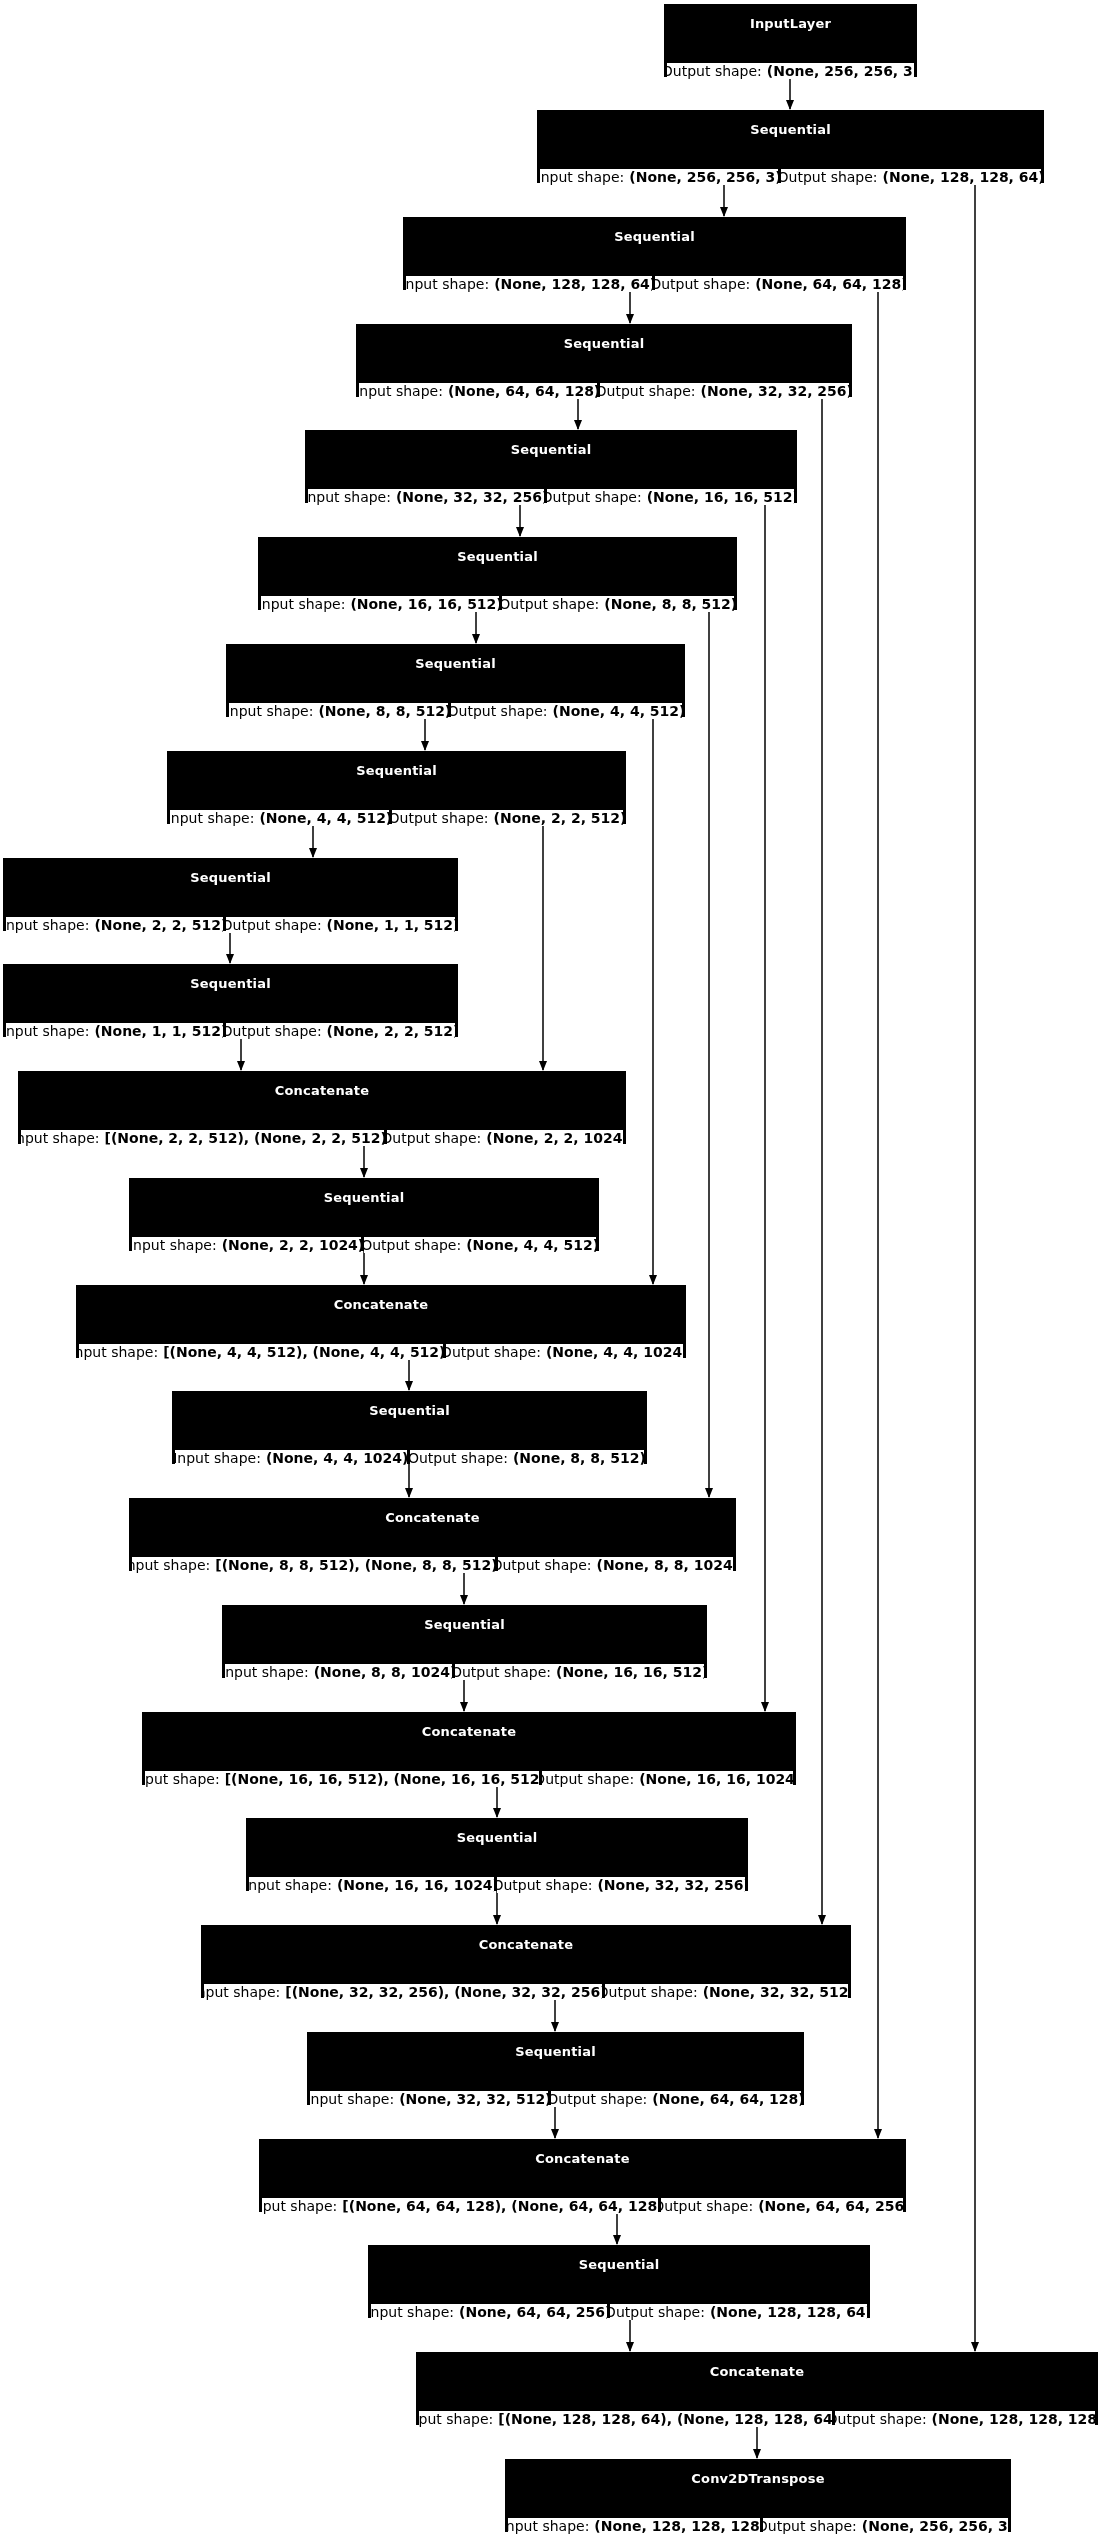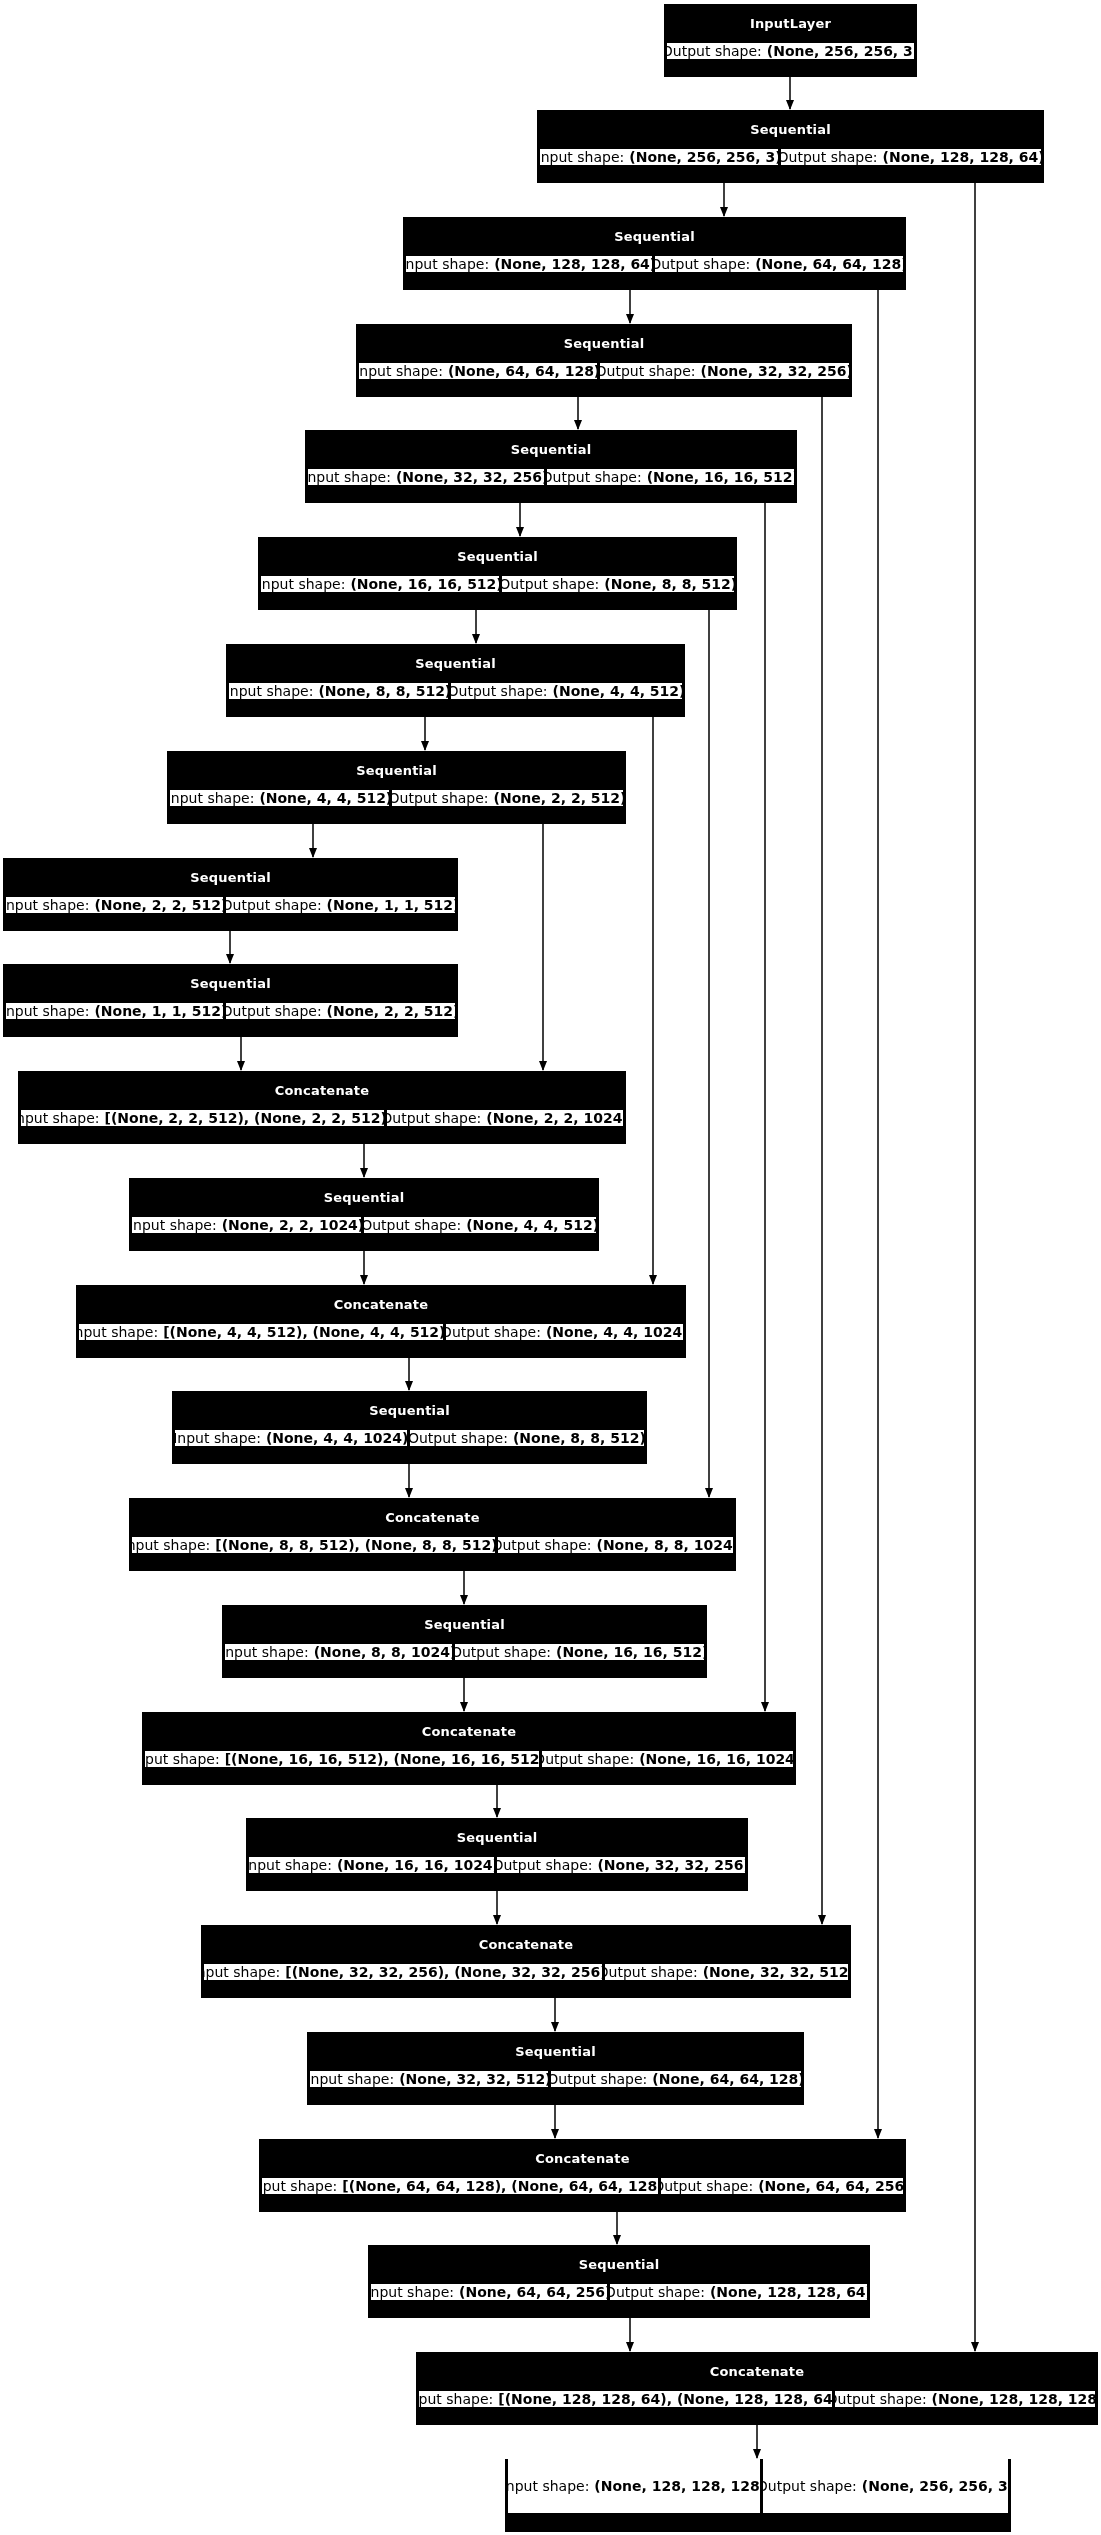--- a/index.html
+++ b/index.html
@@ -31,20 +31,21 @@
     letter-spacing:0.2px;
     white-space:nowrap;
   }
   .node .body{
     flex:1 1 auto;
     display:flex;
     flex-direction:row;
     column-gap:3px;
     padding:0 3px 19px 3px;
     box-sizing:border-box;
+    margin-top:20px;
   }
   .node .cell{
     background:#ffffff;
     color:#000000;
     flex:1 1 auto;
     display:flex;
     align-items:center;
     justify-content:center;
     white-space:nowrap;
     font-size:14px;
@@ -384,20 +385,21 @@
           <span class="lbl">Input shape:</span>
           <span class="val">[(None, 128, 128, 64), (None, 128, 128, 64)]</span>
         </div>
         <div class="cell">
           <span class="lbl">Output shape:</span>
           <span class="val">(None, 128, 128, 128)</span>
         </div>
       </div>
     </div>
     <div class="node" style="left: 505px; top: 2459px; width: 506px; height: 73px; background: rgb(0, 0, 0);">
+      <div class="title" style="color: rgb(255, 255, 255);">Conv2DTranspose</div>
       <div class="body">
         <div class="cell">
           <span class="lbl">Input shape:</span>
           <span class="val">(None, 128, 128, 128)</span>
         </div>
         <div class="cell">
           <span class="lbl">Output shape:</span>
           <span class="val">(None, 256, 256, 3)</span>
         </div>
       </div>

